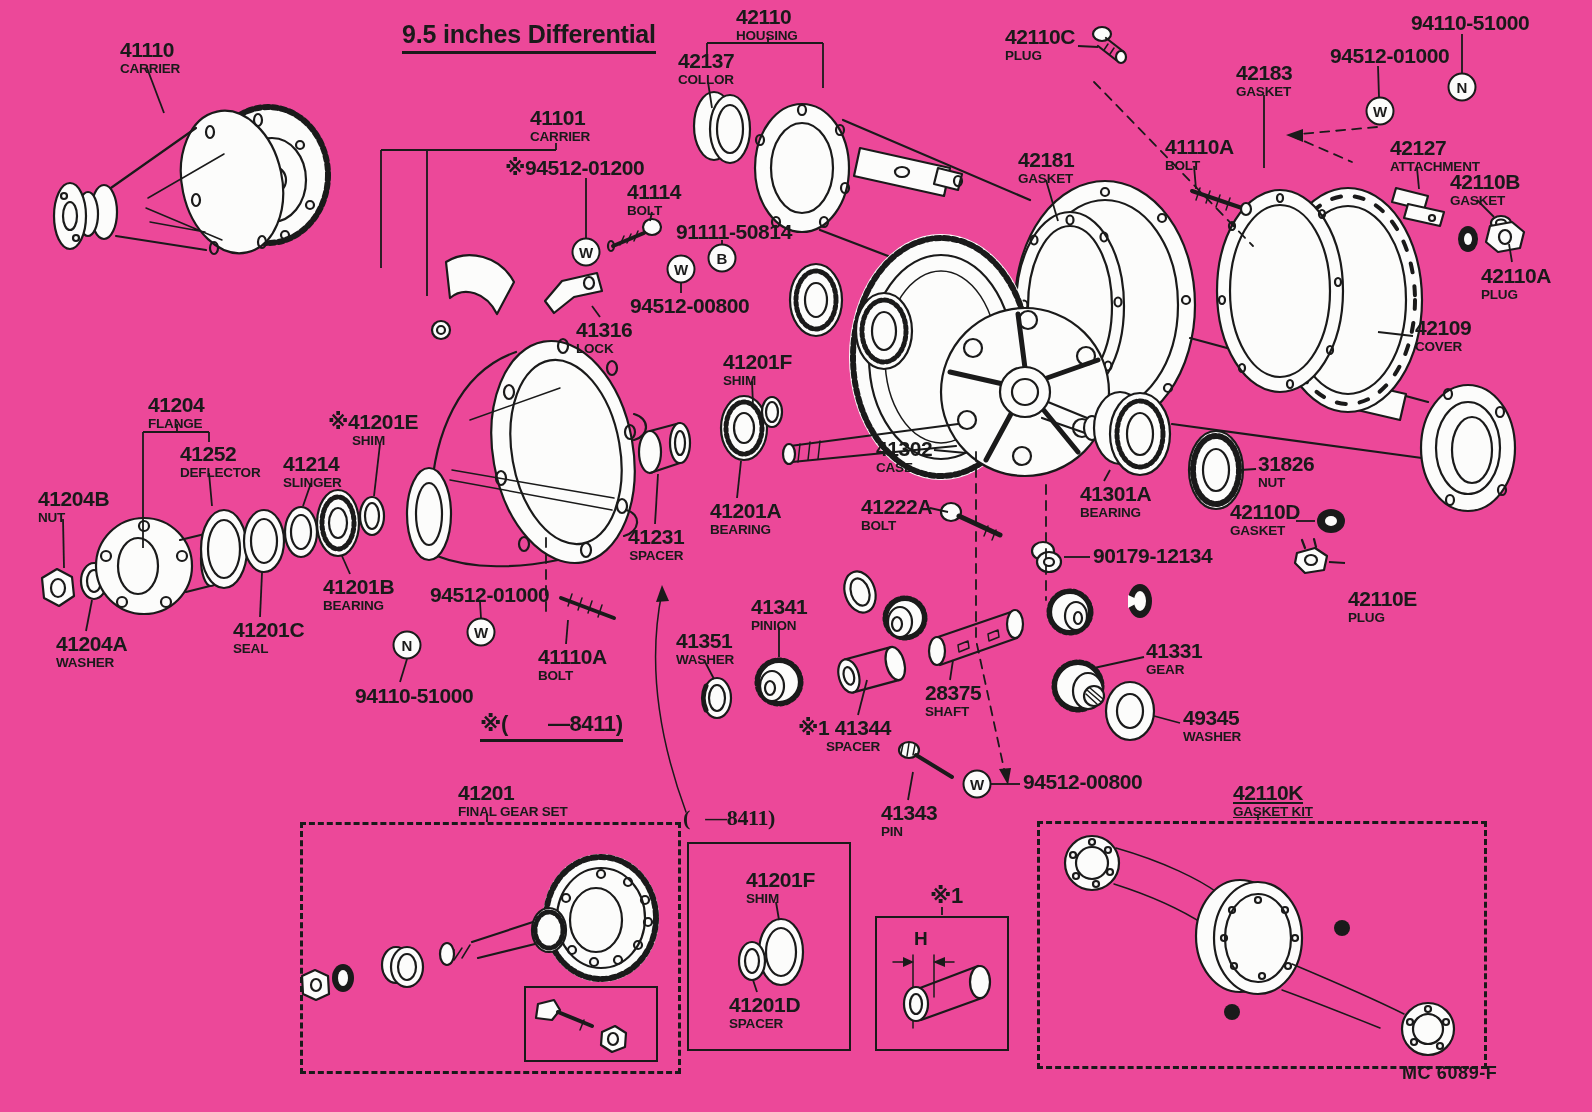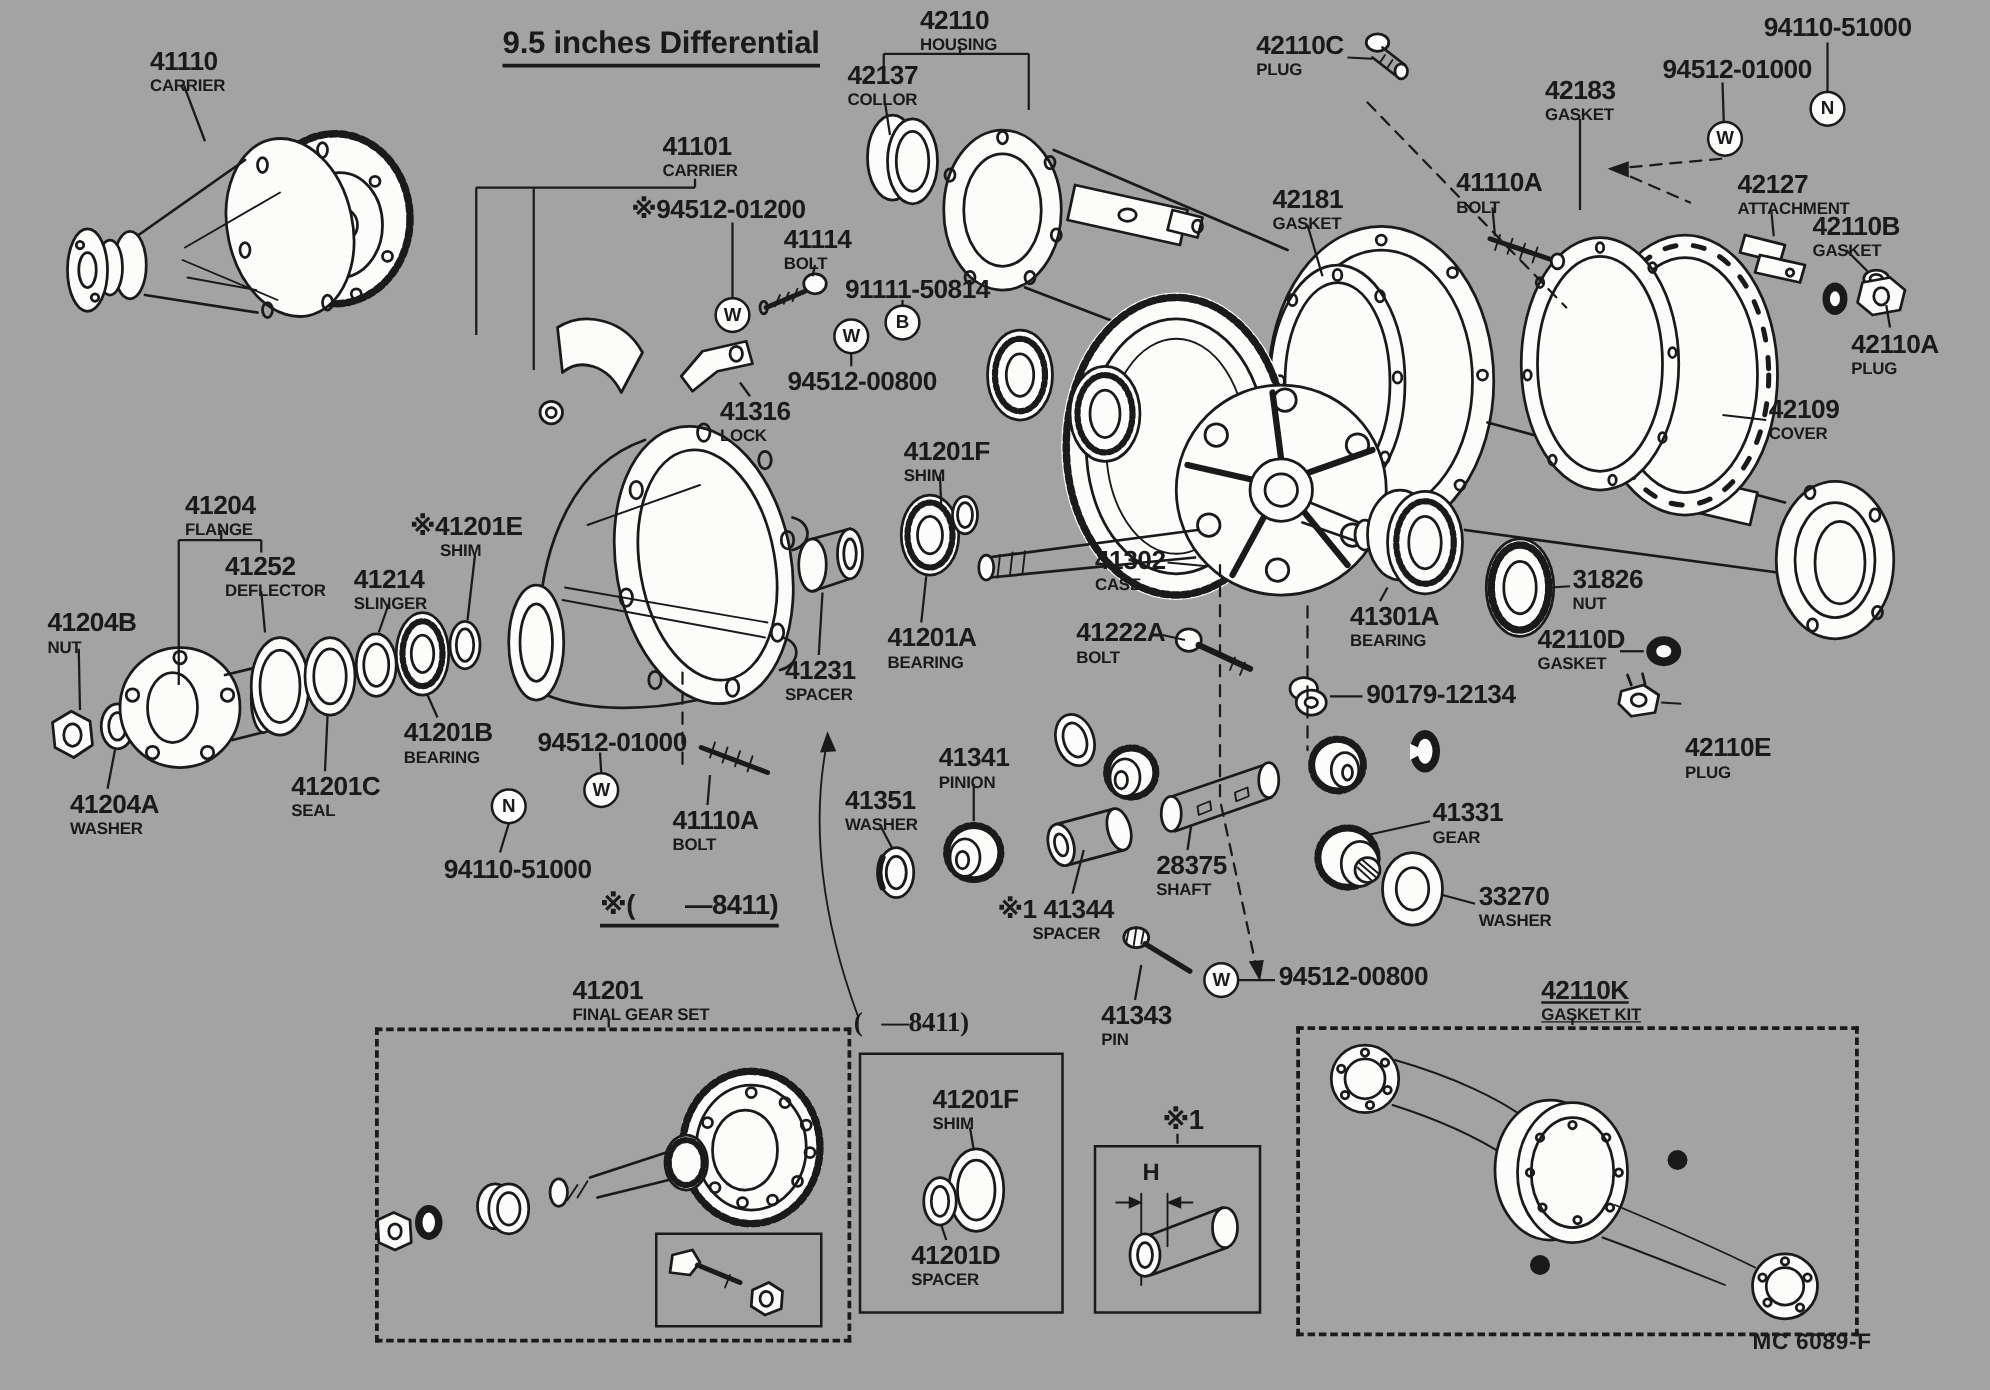--- a/index.html
+++ b/index.html
@@ -1,18 +1,18 @@
 <!DOCTYPE html>
 <html><head>
 <meta charset="utf-8">
 <style>
   html,body{margin:0;padding:0;background:#d9d9d9;}
   #stage{
     position:relative;width:1592px;height:1112px;margin:0 auto;
-    background:#a3a3a3;overflow:hidden;
+    background:#ec4899;overflow:hidden;
     font-family:"Liberation Sans","DejaVu Sans",sans-serif;color:#1a1a1a;
   }
   #art,#overlay{position:absolute;left:0;top:0;width:1592px;height:1112px;}
   #art{z-index:1;}
   #overlay{z-index:3;}
   
   #art *{stroke:#1a1a1a;stroke-width:2.2;fill:none;stroke-linecap:round;stroke-linejoin:round;}
   #art .wfill{fill:#fcfcfb;}
   #art .blk{fill:#1a1a1a;stroke:none;}
   #art .white{fill:#fcfcfb;stroke:none;}
@@ -600,21 +600,21 @@
     <div class="lbl part" style="left: 355px; top: 685px;">
       <div class="num">94110-51000</div>
     </div>
     <div class="lbl part" style="left: 538px; top: 646px;">
       <div class="num">41110A</div>
       <div class="nm">BOLT</div>
     </div>
     <div class="lbl note underline" style="left: 480px; top: 713px;">
       <div class="num">※(&nbsp;&nbsp;&nbsp;&nbsp;&nbsp;&nbsp;&nbsp;—8411)</div>
     </div>
-    <div class="lbl part" style="left: 628px; top: 526px;">
+    <div class="lbl part" style="left: 628px; top: 526px; text-align: center;">
       <div class="num">41231</div>
       <div class="nm">SPACER</div>
     </div>
     <div class="lbl part" style="left: 710px; top: 500px;">
       <div class="num">41201A</div>
       <div class="nm">BEARING</div>
     </div>
     <div class="lbl part" style="left: 876px; top: 438px;">
       <div class="num">41302</div>
       <div class="nm">CASE</div>
@@ -648,21 +648,21 @@
     </div>
     <div class="lbl part" style="left: 676px; top: 630px;">
       <div class="num">41351</div>
       <div class="nm">WASHER</div>
     </div>
     <div class="lbl part" style="left: 1146px; top: 640px;">
       <div class="num">41331</div>
       <div class="nm">GEAR</div>
     </div>
     <div class="lbl part" style="left: 1183px; top: 707px;">
-      <div class="num">33270</div>
+      <div class="num">49345</div>
       <div class="nm">WASHER</div>
     </div>
     <div class="lbl part" style="left: 925px; top: 682px;">
       <div class="num">28375</div>
       <div class="nm">SHAFT</div>
     </div>
     <div class="lbl part" style="left: 798px; top: 717px;">
       <div class="num">※1 41344</div>
       <div class="nm" style="margin-left: 28px;">SPACER</div>
     </div>

